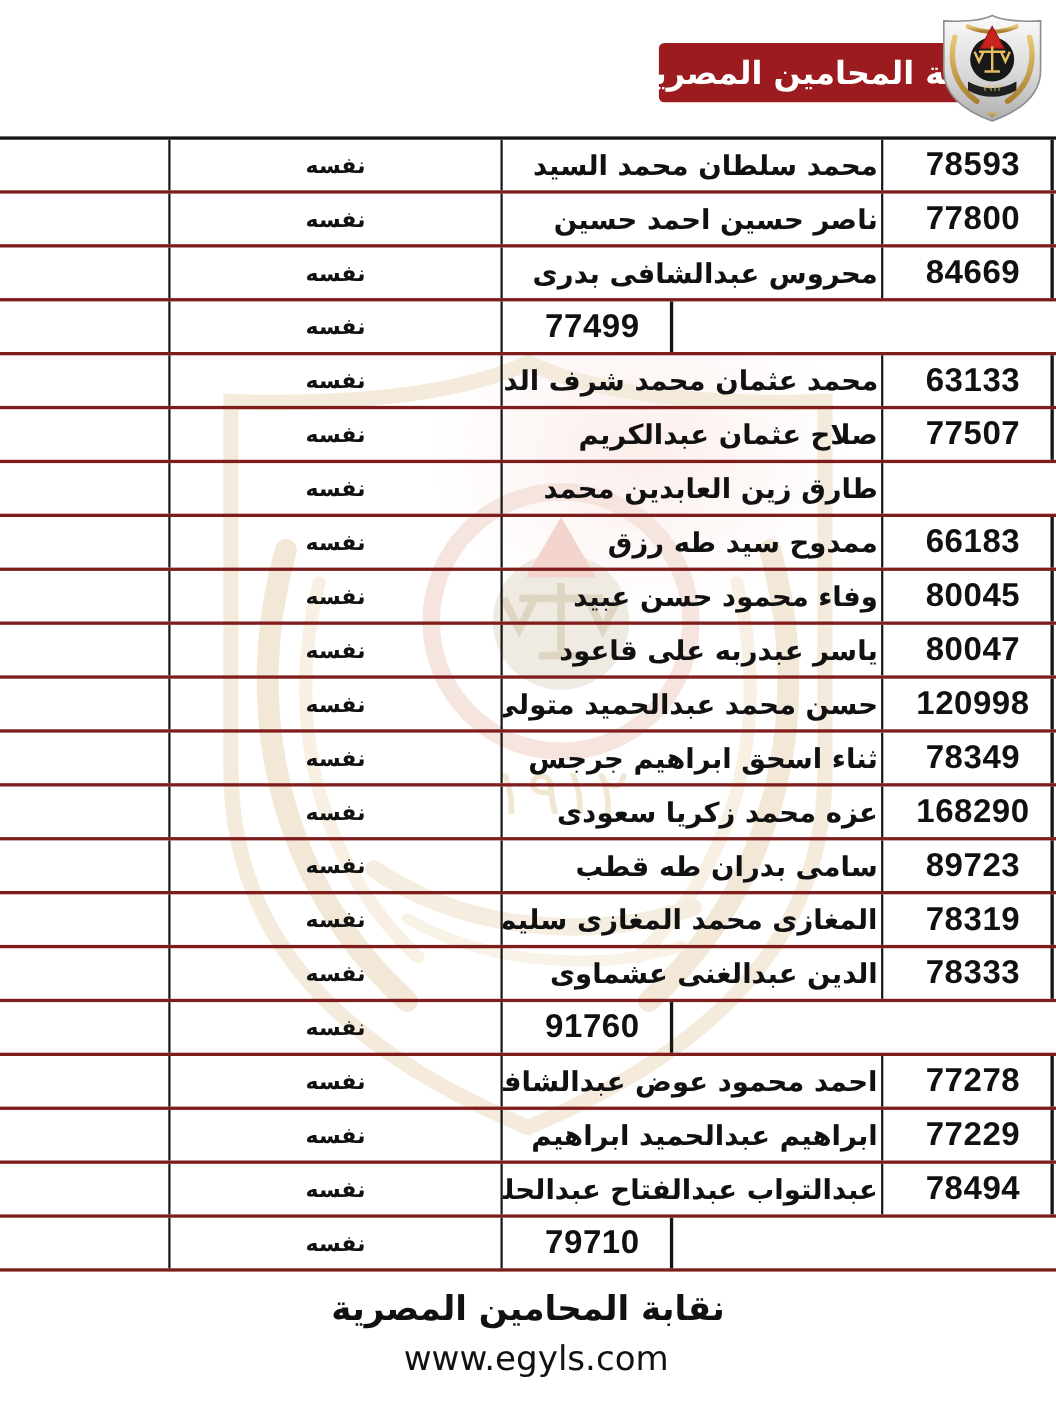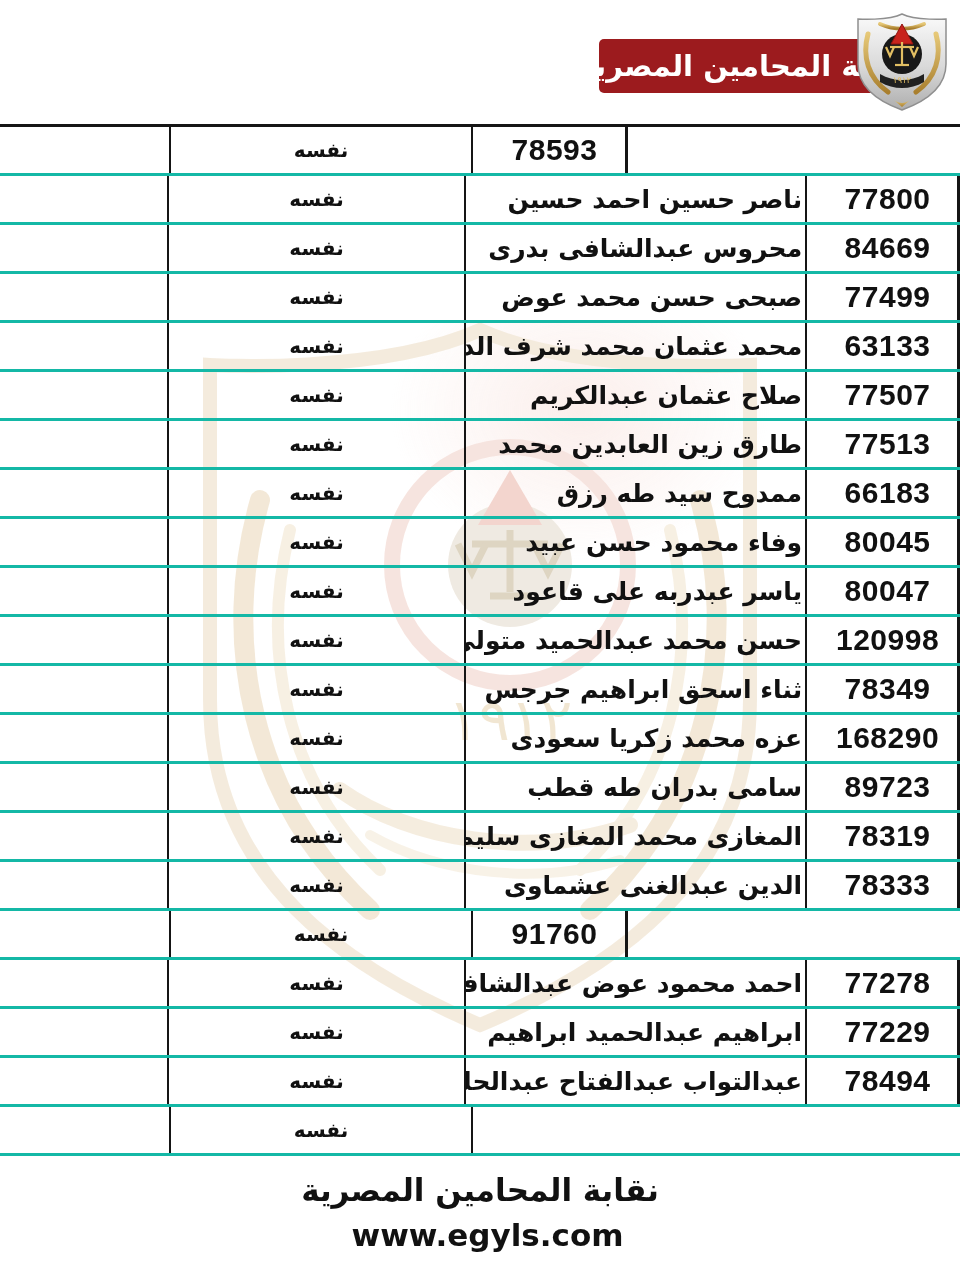--- a/index.html
+++ b/index.html
@@ -31,42 +31,41 @@
     width:104px;height:100px;
   }
   
   .lawyers-table{
     position:absolute;left:0;top:124px;z-index:1;
     width:960px;
     border-top:3px solid #151515;
   }
   .row{
     display:flex;height:46px;
-    border-bottom:3px solid #14b8a6;
+    border-bottom:3px solid #7f1d1d;
     background:transparent;
-    padding-left:16px;
   }
   .cell{box-sizing:border-box;height:100%;display:flex;align-items:center;}
   .c-empty {width:155px;border-right:2px solid #151515;}
   .c-note  {width:302px;border-right:2px solid #151515;justify-content:center;
             font-size:20px;font-weight:bold;direction:rtl;}
   .c-name  {width:346px;border-right:2px solid #151515;justify-content:flex-start;
             direction:rtl;text-align:right;padding-right:3px;
             font-size:25px;font-weight:bold;white-space:nowrap;overflow:hidden;}
   .c-num   {width:144px;border-right:3px solid #151515;justify-content:center;
             font-size:30px;font-weight:bold;
             font-family:"Liberation Sans","DejaVu Sans",sans-serif;letter-spacing:.5px;margin-left:11px;}
   .c-sliver{flex:1;}
   
   .footer{
     position:absolute;left:0;top:1172px;width:960px;z-index:1;
     text-align:center;direction:rtl;
   }
   .footer-org{font-size:31px;font-weight:bold;line-height:1.2;}
-  .footer-url{font-size:31px;font-weight:bold;direction:ltr;margin-top:8px;
+  .footer-url{font-size:31px;font-weight:normal;direction:ltr;margin-top:8px;
               font-family:"DejaVu Sans",sans-serif;margin-left:15px;}
 </style>
 </head>
 <body>
 
 <div class="page">
 
   <svg class="watermark" viewBox="0 0 740 720" xmlns="http://www.w3.org/2000/svg" aria-hidden="true">
     <defs>
       <radialGradient id="pinkGlow" cx="50%" cy="50%" r="50%">
@@ -141,41 +140,41 @@
     <path d="M30 62 C44 70 60 70 74 62 L74 70 C60 78 44 78 30 70 Z" fill="#202020"></path>
     <text x="52" y="70.5" text-anchor="middle" font-size="8.5" fill="#e2bf63" font-family="DejaVu Sans, sans-serif">١٩١٢</text>
 
     <path d="M44 88 C49 92 55 92 60 88 L52 95 Z" fill="url(#goldg)"></path>
   </svg>
 
   <div class="lawyers-table">
       <div class="row">
         <div class="cell c-empty"></div>
         <div class="cell c-note">نفسه</div>
+        <div class="cell c-name">محمد سلطان محمد السيد</div>
         <div class="cell c-num">78593</div>
         <div class="cell c-sliver"></div>
       </div>
       <div class="row">
         <div class="cell c-empty"></div>
         <div class="cell c-note">نفسه</div>
         <div class="cell c-name">ناصر حسين احمد حسين</div>
         <div class="cell c-num">77800</div>
         <div class="cell c-sliver"></div>
       </div>
       <div class="row">
         <div class="cell c-empty"></div>
         <div class="cell c-note">نفسه</div>
         <div class="cell c-name">محروس عبدالشافى بدرى</div>
         <div class="cell c-num">84669</div>
         <div class="cell c-sliver"></div>
       </div>
       <div class="row">
         <div class="cell c-empty"></div>
         <div class="cell c-note">نفسه</div>
-        <div class="cell c-name">صبحى حسن محمد عوض</div>
         <div class="cell c-num">77499</div>
         <div class="cell c-sliver"></div>
       </div>
       <div class="row">
         <div class="cell c-empty"></div>
         <div class="cell c-note">نفسه</div>
         <div class="cell c-name">محمد عثمان محمد شرف الدين</div>
         <div class="cell c-num">63133</div>
         <div class="cell c-sliver"></div>
       </div>
@@ -183,21 +182,20 @@
         <div class="cell c-empty"></div>
         <div class="cell c-note">نفسه</div>
         <div class="cell c-name">صلاح عثمان عبدالكريم</div>
         <div class="cell c-num">77507</div>
         <div class="cell c-sliver"></div>
       </div>
       <div class="row">
         <div class="cell c-empty"></div>
         <div class="cell c-note">نفسه</div>
         <div class="cell c-name">طارق زين العابدين محمد</div>
-        <div class="cell c-num">77513</div>
         <div class="cell c-sliver"></div>
       </div>
       <div class="row">
         <div class="cell c-empty"></div>
         <div class="cell c-note">نفسه</div>
         <div class="cell c-name">ممدوح سيد طه رزق</div>
         <div class="cell c-num">66183</div>
         <div class="cell c-sliver"></div>
       </div>
       <div class="row">
@@ -279,20 +277,21 @@
       <div class="row">
         <div class="cell c-empty"></div>
         <div class="cell c-note">نفسه</div>
         <div class="cell c-name">عبدالتواب عبدالفتاح عبدالحليم</div>
         <div class="cell c-num">78494</div>
         <div class="cell c-sliver"></div>
       </div>
       <div class="row">
         <div class="cell c-empty"></div>
         <div class="cell c-note">نفسه</div>
+        <div class="cell c-num">79710</div>
         <div class="cell c-sliver"></div>
       </div>
     </div>
 
   <div class="footer">
     <div class="footer-org">نقابة المحامين المصرية</div>
     <div class="footer-url">www.egyls.com</div>
   </div>
 
 </div>

